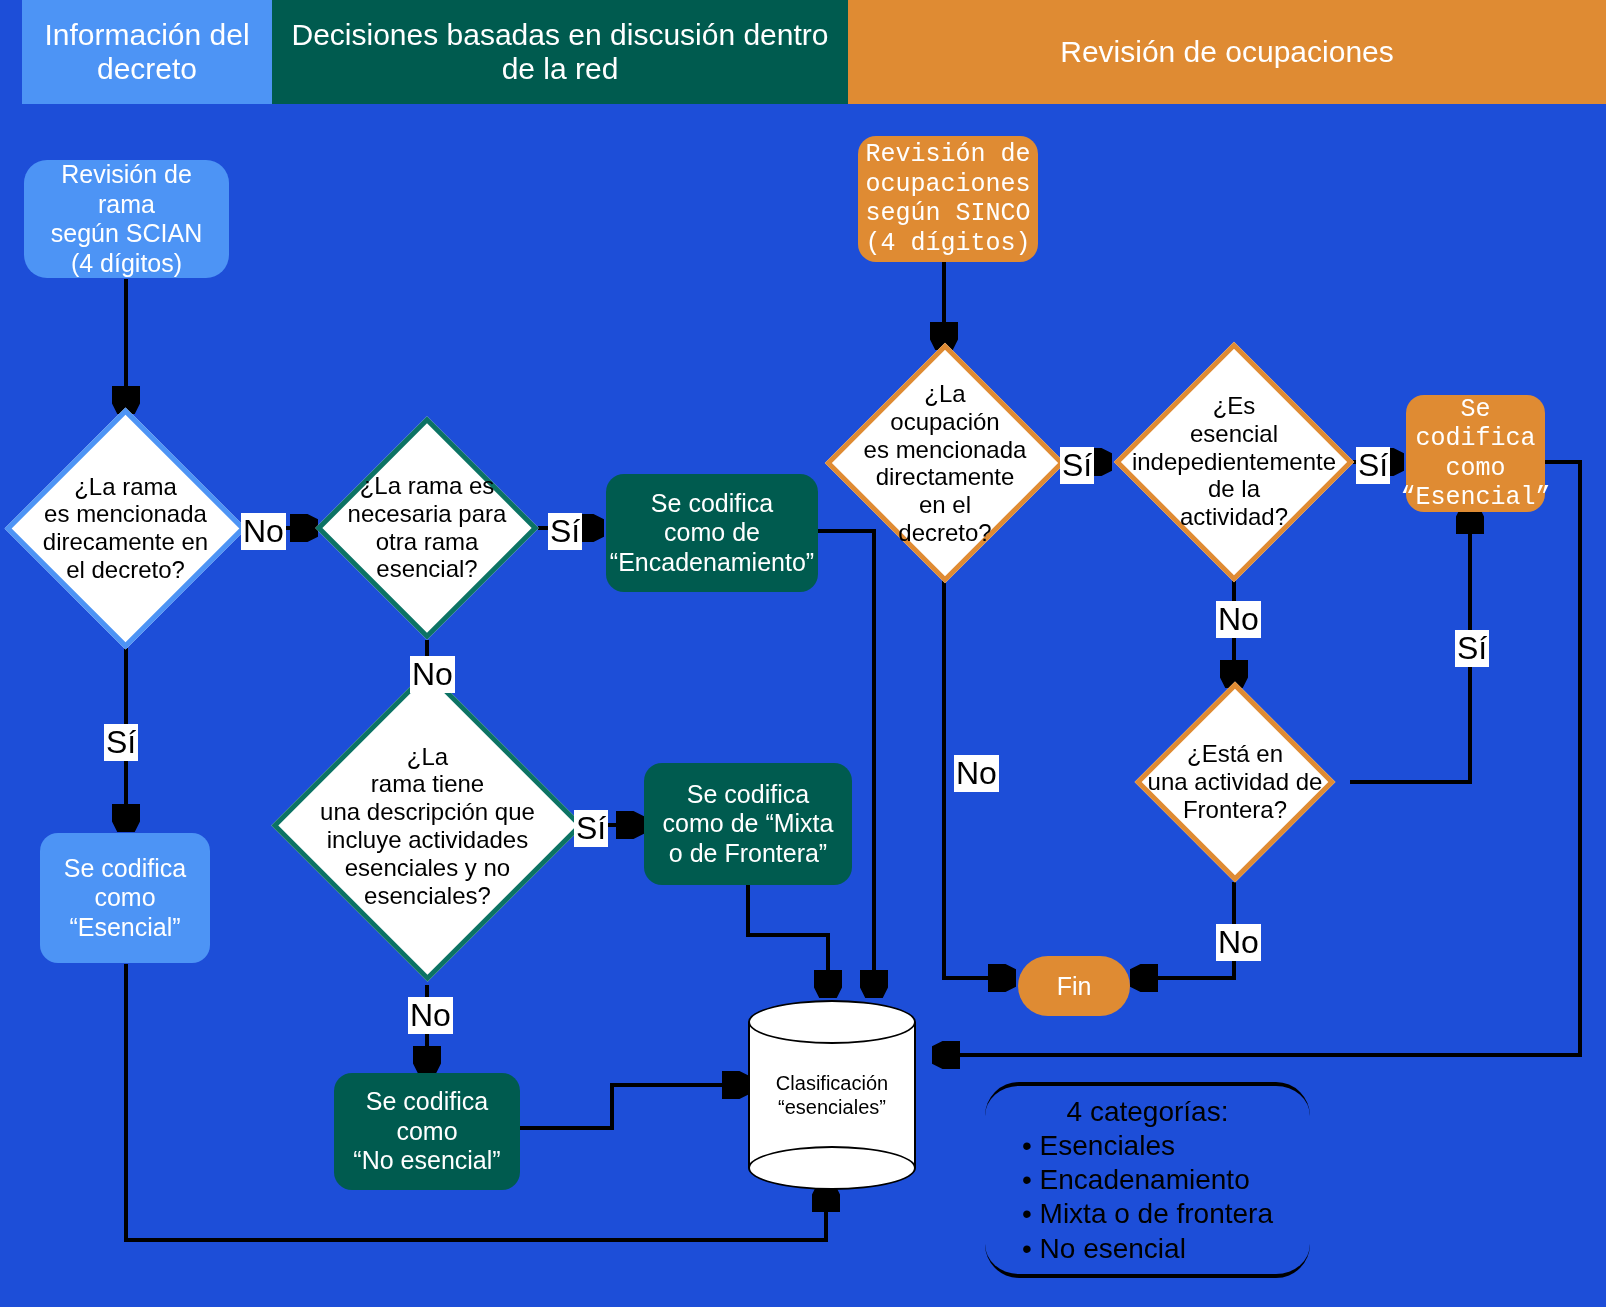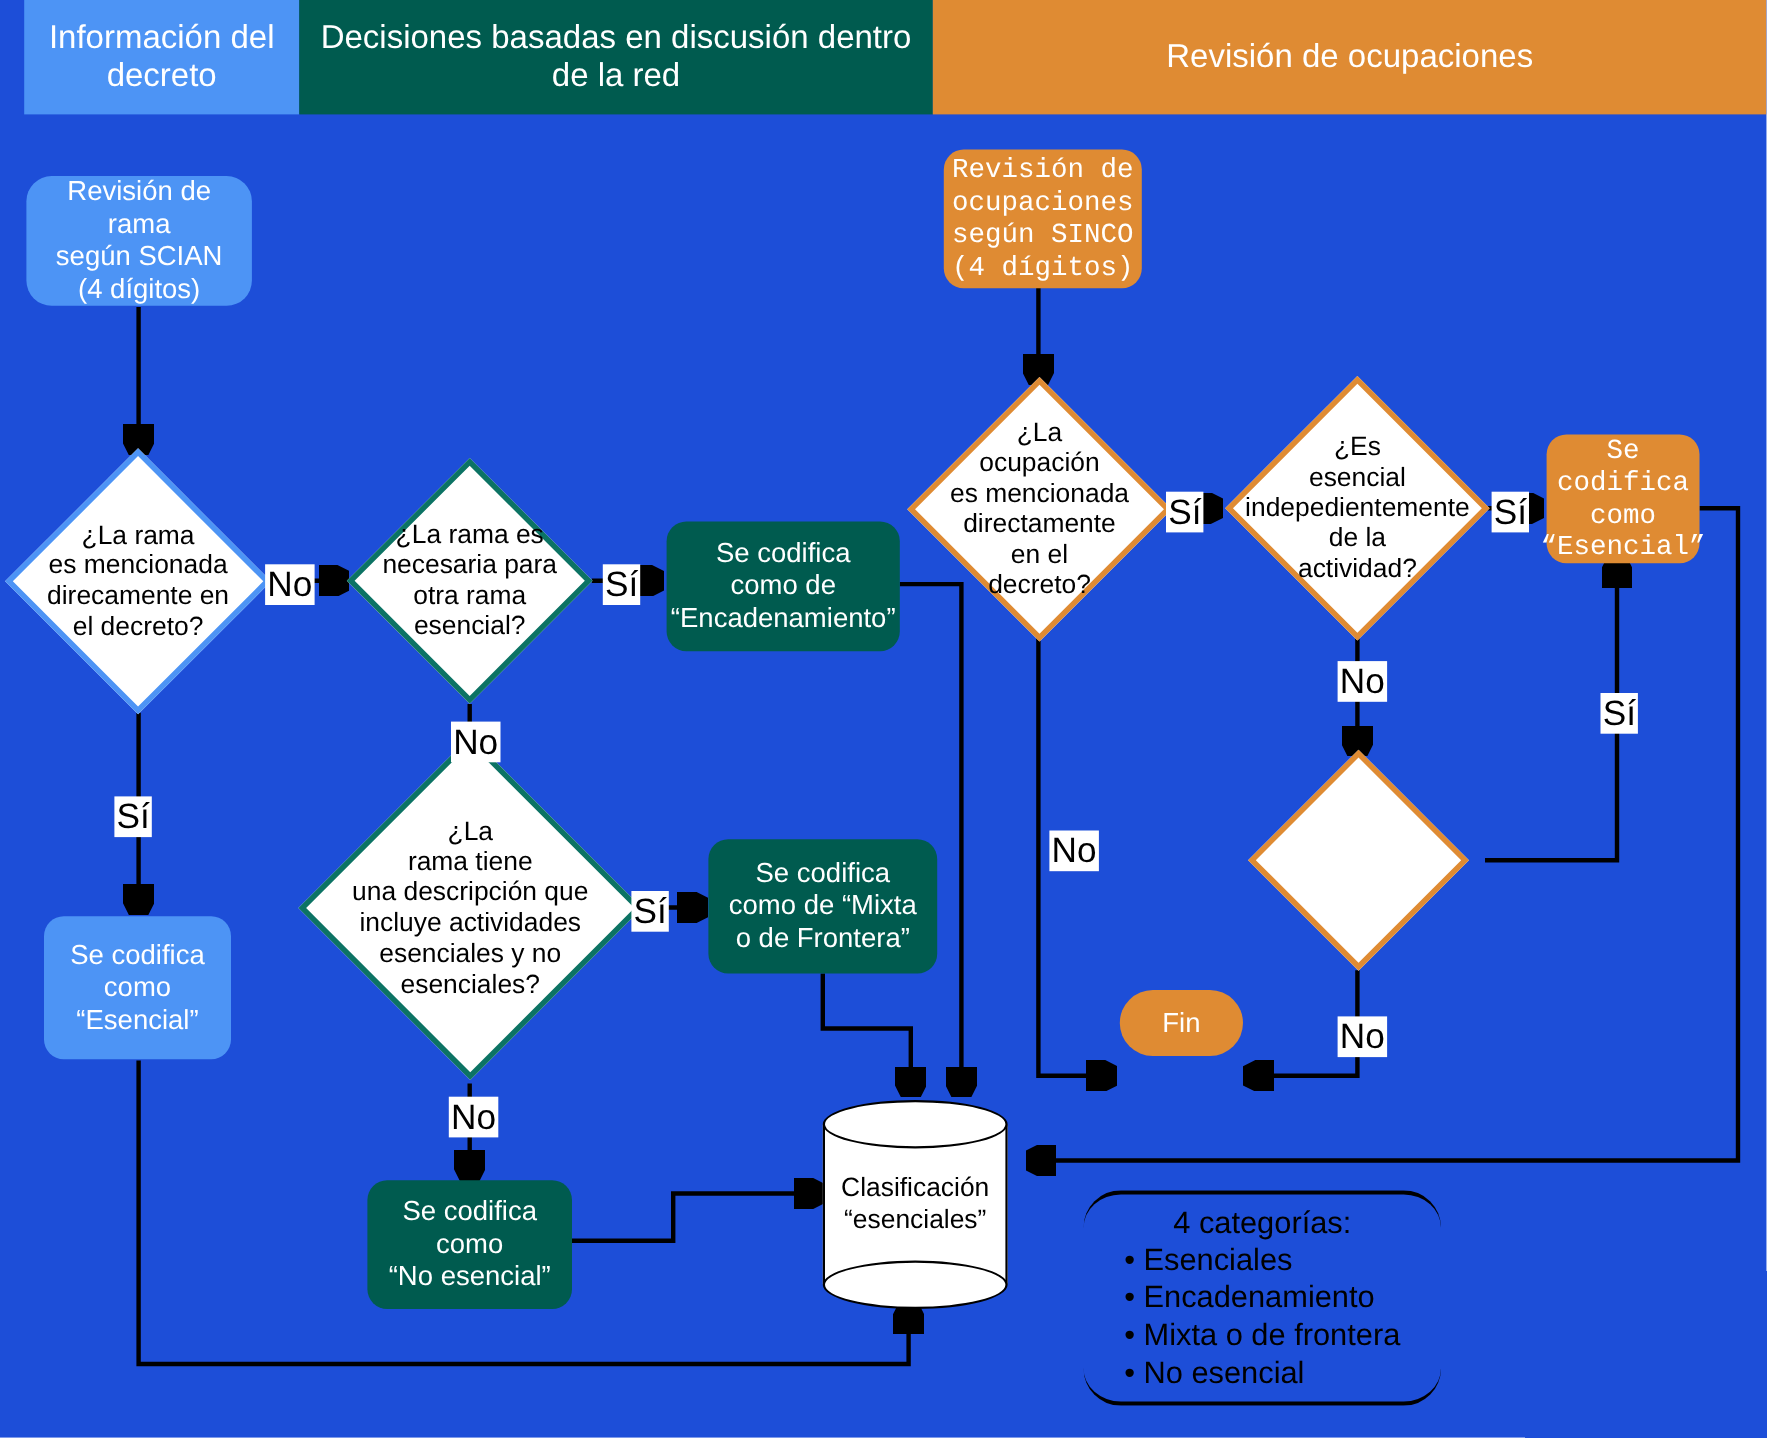--- a/index.html
+++ b/index.html
@@ -27,21 +27,21 @@
   .dia.teal .shape{border-color:#0c7364;}
   .dia.orange .shape{border-color:#df8b33;}
   .dia .lbl{position:absolute;left:50%;top:50%;transform:translate(-50%,-50%);white-space:nowrap;text-align:center;color:#000;font-size:24px;line-height:1.16;}
 
   
   .cyl{position:absolute;}
   .cyl .body{position:absolute;left:0;right:0;top:22px;bottom:22px;border-left:2px solid #000;border-right:2px solid #000;background:#fff;}
   .cyl .cap{position:absolute;left:0;width:100%;height:44px;border:2px solid #000;border-radius:50%;background:#fff;box-sizing:border-box;}
   .cyl .cap.top{top:0;}
   .cyl .cap.bot{bottom:0;}
-  .cyl .lbl{position:absolute;left:50%;top:50%;transform:translate(-50%,-50%);text-align:center;font-size:24px;line-height:1.2;color:#000;white-space:nowrap;z-index:3;}
+  .cyl .lbl{position:absolute;left:50%;top:50%;transform:translate(-50%,-50%);text-align:center;font-size:20px;line-height:1.2;color:#000;white-space:nowrap;z-index:3;}
 
   
   .bracket{position:absolute;border:4px solid #000;border-left:none;border-right:none;border-radius:34px;box-sizing:border-box;}
   .bracket .txt{position:absolute;left:0;top:50%;transform:translateY(-50%);width:100%;text-align:center;font-size:28px;line-height:1.22;color:#000;}
   .bracket .txt .hdr{display:block;}
   .bracket .txt ul{list-style:none;margin:0;padding:0;display:inline-block;text-align:left;}
   .bracket .txt li:before{content:"\2022\00a0";}
 
   
   .elab{position:absolute;font-size:32px;color:#000;white-space:nowrap;background:#fff;padding:0 2px;}
@@ -227,23 +227,28 @@
   <div class="node rbox orange" style="left:1406px;top:395px;width:139px;height:117px;">
     <span>
       <span>Se codifica</span><br>
       <span>como</span><br>
       <span>“Esencial”</span>
     </span>
   </div>
 
   <div class="dia orange" style="left:1164px;top:711px;width:142px;height:142px;">
     <div class="shape"></div>
-  </div>
-
-  <div class="node pill" style="left:1018px;top:900px;width:112px;height:60px;">
+    <div class="lbl">
+      <span>¿Está en</span><br>
+      <span>una actividad de</span><br>
+      <span>Frontera?</span>
+    </div>
+  </div>
+
+  <div class="node pill" style="left:1018px;top:956px;width:112px;height:60px;">
     <span>Fin</span>
   </div>
 
   <div class="elab" style="left:241px;top:513px;">No</div>
   <div class="elab" style="left:104px;top:724px;">Sí</div>
   <div class="elab" style="left:548px;top:513px;">Sí</div>
   <div class="elab" style="left:410px;top:656px;">No</div>
   <div class="elab" style="left:574px;top:810px;">Sí</div>
   <div class="elab" style="left:408px;top:997px;">No</div>
   <div class="elab" style="left:1060px;top:447px;">Sí</div>

